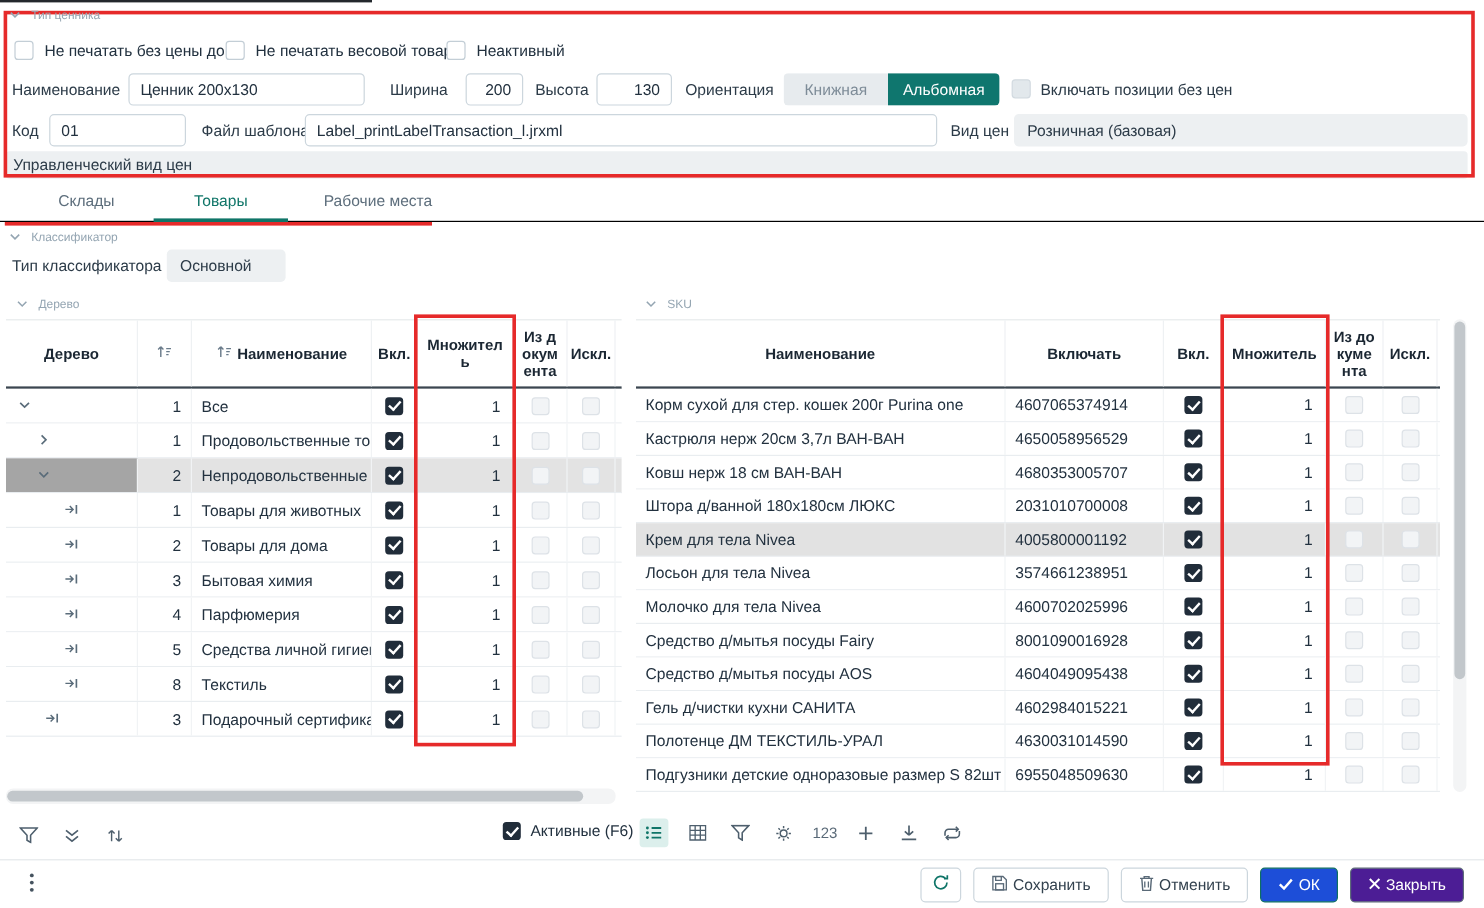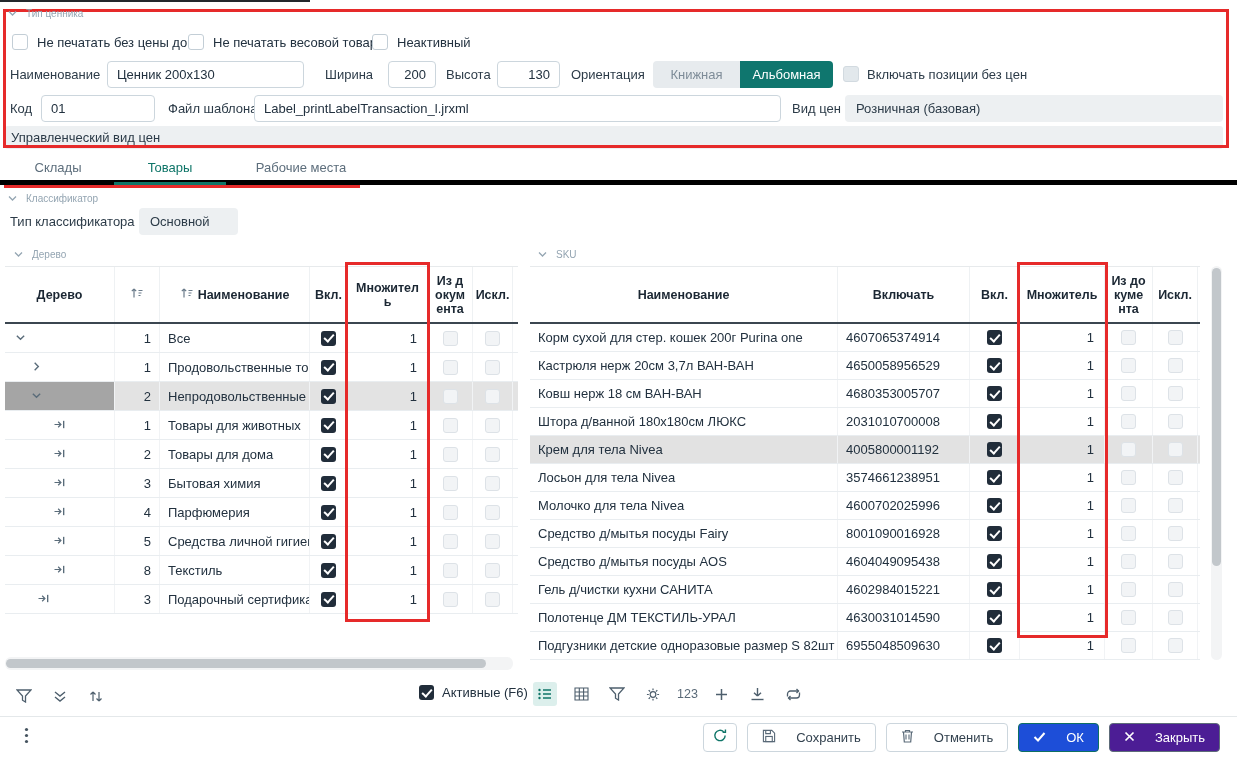--- a/index.html
+++ b/index.html
@@ -24,21 +24,21 @@
 .cbx{position:absolute;width:16px;height:16px;border:1px solid #c3ced6;border-radius:3px;background:#fff}
 .cbx.muted{background:#e2e8ec;border-color:#d2dae0}
 .cb-item{position:absolute;display:flex;align-items:center;gap:9px;height:18px}
 .cb-item .box{width:16px;height:16px;border:1px solid #c3ced6;border-radius:3px;background:#fff;flex:0 0 auto}
 .toggle{position:absolute;display:flex;height:27px;border-radius:4px;overflow:hidden}
 .opt{height:27px;line-height:27px;text-align:center}
 .opt.off{background:#e7ebee;color:#7e8c98}
 .opt.on{background:#0f766e;color:#fff}
 
 
-.tabs{position:absolute;left:0;top:152px;width:1237px;height:33px;border-bottom:5px solid #000000;display:flex;padding-left:2px}
+.tabs{position:absolute;left:0;top:152px;width:1237px;height:33px;border-bottom:1px solid #000000;display:flex;padding-left:16px}
 .tab{height:33px;line-height:31px;text-align:center;color:#5d6e7c;position:relative;cursor:default}
 .tab.active{color:#0f7568}
 .tab.active::after{content:"";position:absolute;left:0;right:0;bottom:0;height:3px;background:#0f7568}
 .red-underline{position:absolute;left:4px;top:185px;width:356px;height:3px;background:#e62a2a;z-index:6}
 
 
 .ptable{position:absolute}
 .thead{display:flex;height:58px;border-top:1px solid #e7eaec;border-bottom:2px solid #3b4650;background:#fff}
 .th{display:flex;align-items:center;justify-content:center;gap:4px;text-align:center;font-weight:bold;
     font-size:12.5px;color:#1b2733;border-right:1px solid #eef1f3;padding:2px 6px;overflow:hidden}
@@ -75,21 +75,21 @@
 .tbtn{width:24px;height:24px;display:flex;align-items:center;justify-content:center;border-radius:3px}
 .tbtn.sel{background:#dcefec}
 .counter{color:#5a6a78;font-size:12.5px}
 .active-filter{position:absolute;display:flex;align-items:center;gap:8px}
 
 
 .footer{position:absolute;left:0;top:716px;width:1237px;height:41px;border-top:1px solid #e4e8ea;
         display:flex;align-items:center;padding:0 17px 0 24px;gap:10px}
 .spacer{margin-left:auto}
 .btn{height:29px;border:1px solid #ccd6dd;border-radius:4px;background:#fff;display:flex;align-items:center;
-     gap:20px;padding:0 14px;font-size:13px;color:#33424f;cursor:default}
+     gap:4px;padding:0 14px;font-size:13px;color:#33424f;cursor:default}
 .btn.icon-only{width:34px;justify-content:center;padding:0}
 .btn.primary{background:#1d4ed8;border-color:#0e6f63;color:#fff}
 .btn.dark{background:#4c1d95;border-color:#5d6b79;color:#fff}
 </style>
 </head>
 <body>
 
 <div class="app">
   <div class="artifact"></div>
 

